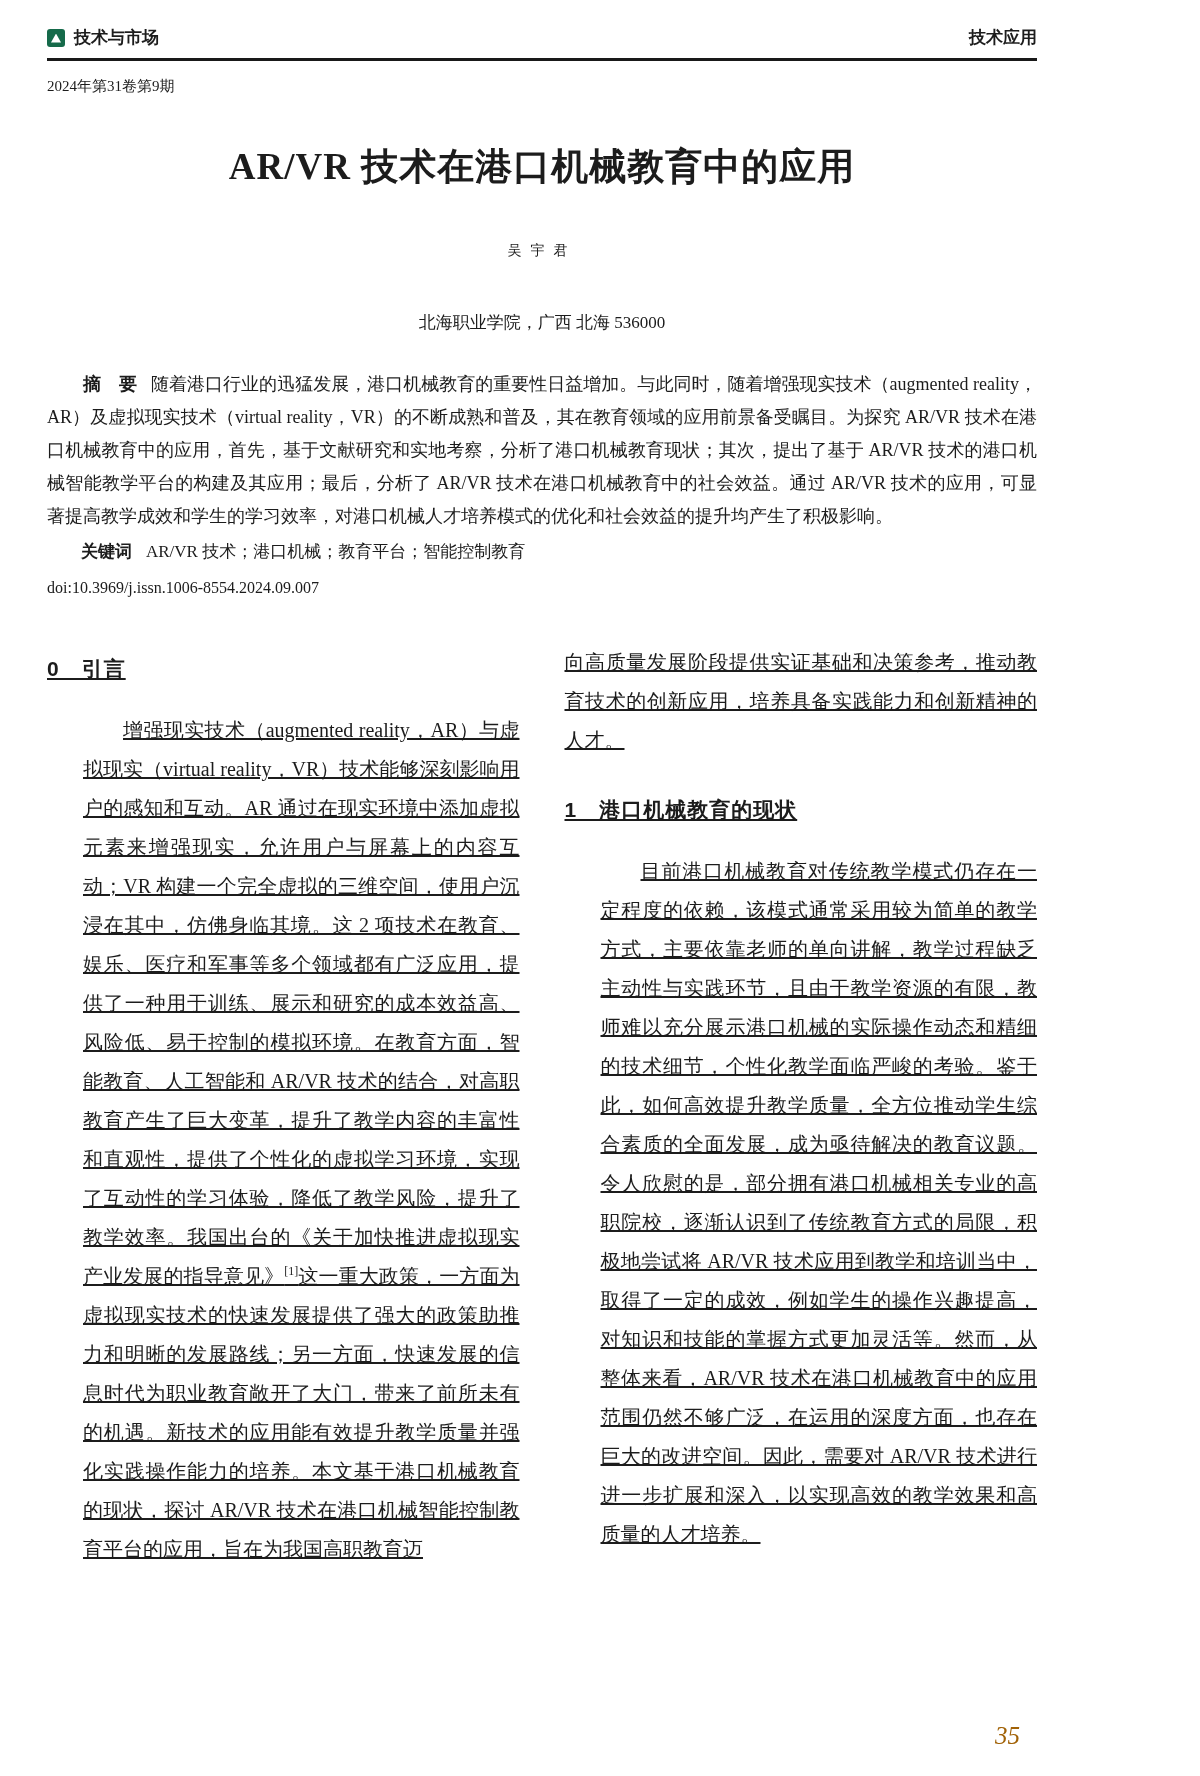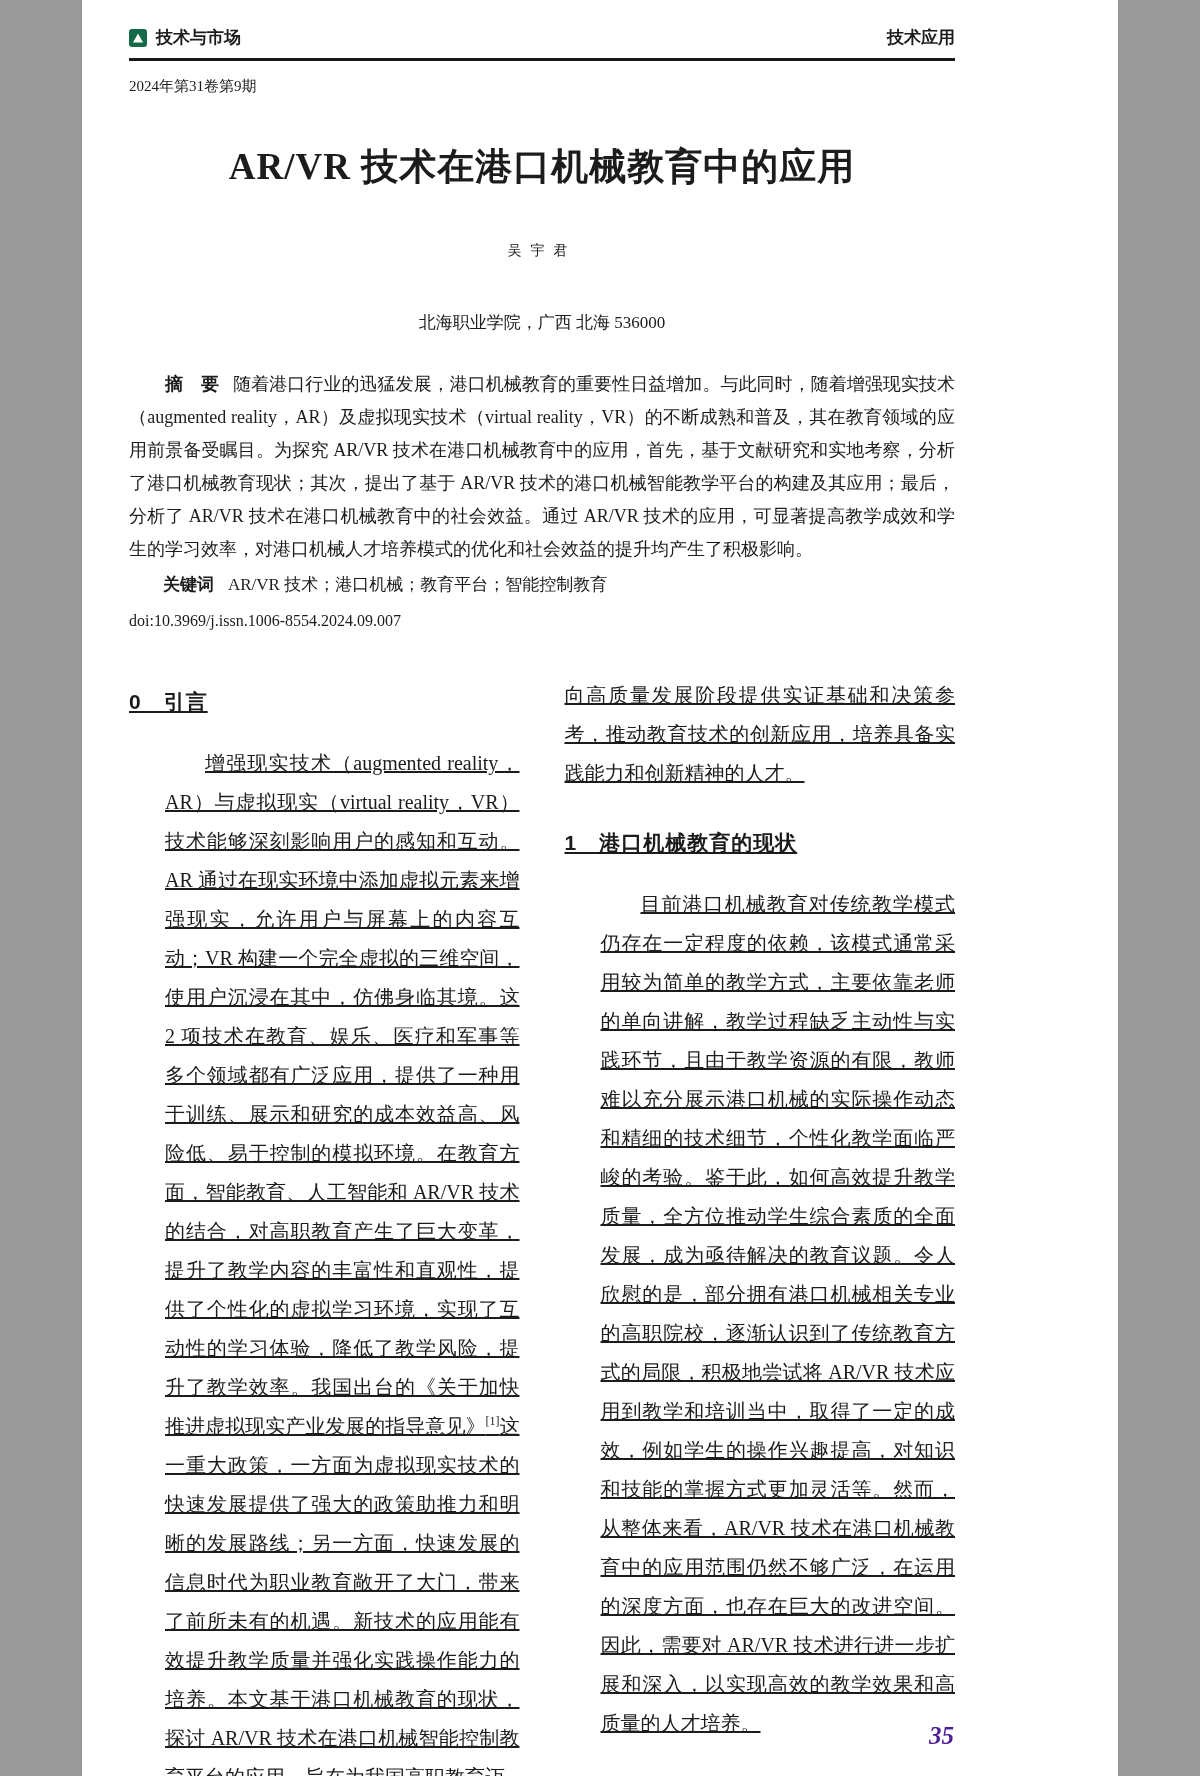--- a/index.html
+++ b/index.html
@@ -1,19 +1,19 @@
 <!DOCTYPE html>
 <html><head>
 <meta charset="utf-8">
 <style>
   * { margin: 0; padding: 0; box-sizing: border-box; }
   html, body { background: #9a9a9a; }
   .page {
     position: relative;
-    width: 1036px;
+    width: 1200px;
     height: 1776px;
     margin: 0 auto;
     background: #ffffff;
     color: #1c1c1c;
     font-family: "Liberation Serif", "DejaVu Serif", serif;
     padding: 26px 163px 0 47px;
     overflow: hidden;
   }
 
   
@@ -103,26 +103,26 @@
     font-size: 20px;
     line-height: 39px;
     text-align: justify;
   }
   .indent { text-indent: 2em; margin-left: 36px; }
   sup.cite { font-size: 12px; line-height: 0; }
 
   
   .page-number {
     position: absolute;
-    right: 164px;
+    right: 180px;
     bottom: 26px;
     font-size: 25px;
-    font-weight: bold;
+    font-weight: normal;
     font-style: italic;
-    color: #4c1d95;
+    color: #a16207;
     font-family: "Liberation Serif", "DejaVu Serif", serif;
   }
 </style>
 </head>
 <body>
 
 <div class="page">
 
   <header>
     <div class="header-row">

